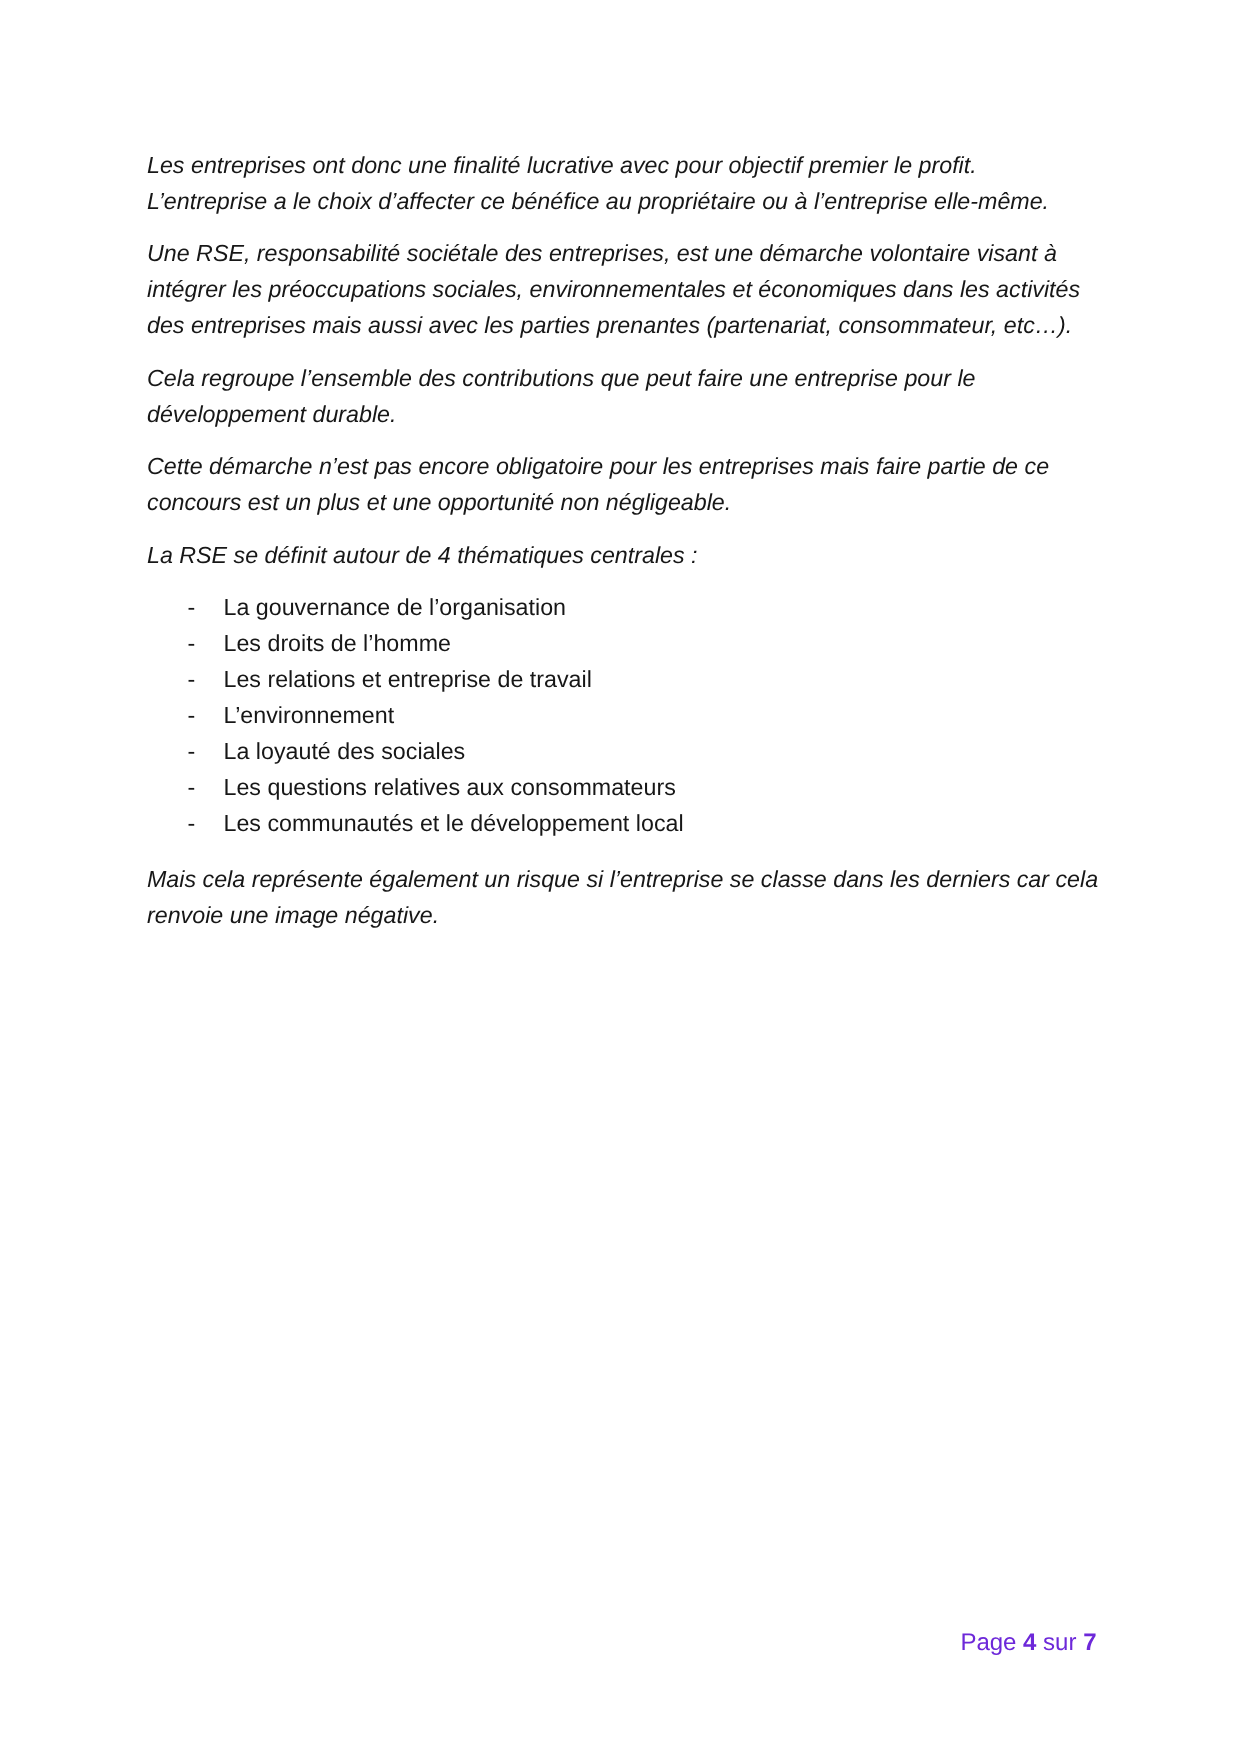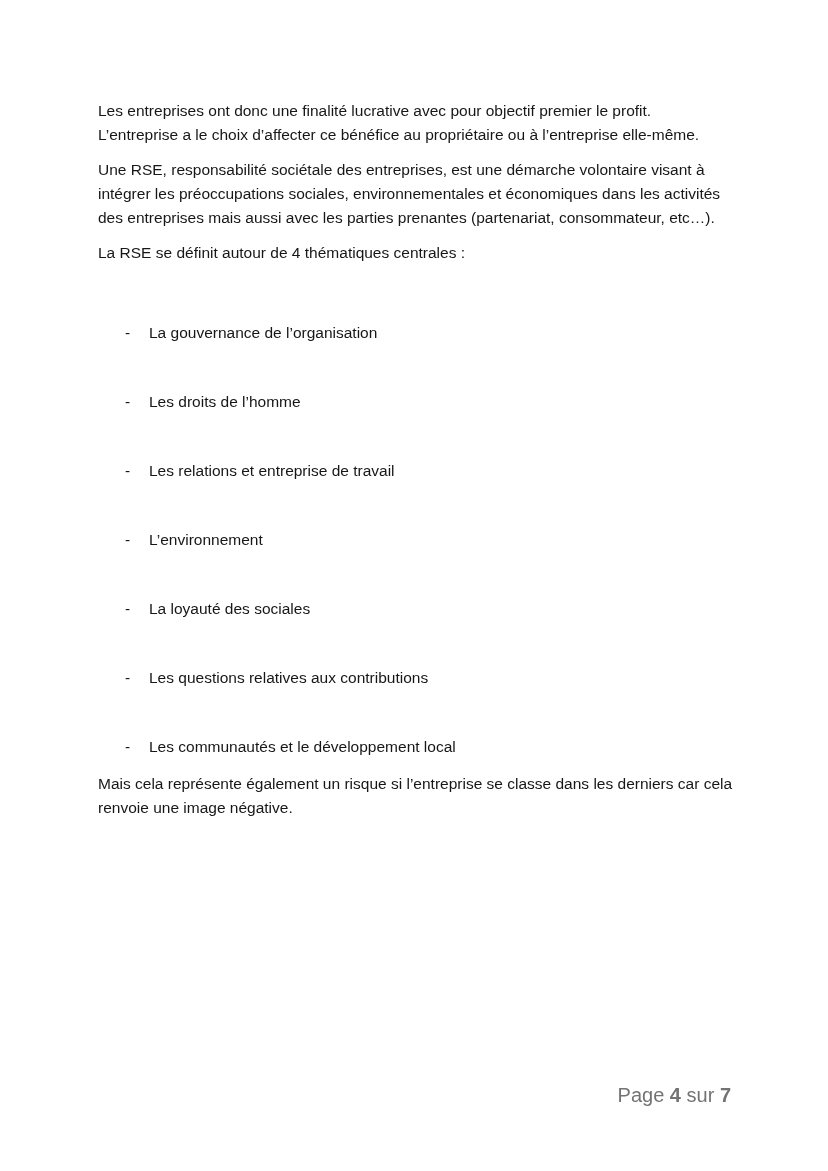--- a/index.html
+++ b/index.html
@@ -23,58 +23,60 @@
     box-sizing: border-box;
     padding: 99px 97px 0 98px;
   }
   .content {
     width: 636px;
     font-size: 15.5px;
     line-height: 24px;
   }
   .content p {
     margin: 0 0 11px 0;
+    font-style: italic;
   }
   ul.thematic-list {
     list-style: none;
     margin: 2px 0 13px 0;
     padding: 0 0 0 27px;
   }
   ul.thematic-list li {
     display: flex;
     align-items: baseline;
   }
   .li-marker {
     flex: 0 0 24px;
     width: 24px;
   }
   .li-text {
     flex: 1 1 auto;
-    margin-top: 45px;
   }
   .footer {
     position: absolute;
     right: 97px;
     bottom: 66px;
-    font-size: 20px;
+    font-size: 16px;
     line-height: 19px;
-    color: #737373;
+    color: #6d28d9;
   }
   .footer .bold {
     font-weight: bold;
   }
 </style>
 </head>
 <body>
 
 <div class="page">
   <div class="content">
 
     <p>Les entreprises ont donc une finalité lucrative avec pour objectif premier le profit. L’entreprise a le choix d’affecter ce bénéfice au propriétaire ou à l’entreprise elle-même.</p>
     <p>Une RSE, responsabilité sociétale des entreprises, est une démarche volontaire visant à intégrer les préoccupations sociales, environnementales et économiques dans les activités des entreprises mais aussi avec les parties prenantes (partenariat, consommateur, etc…).</p>
+    <p>Cela regroupe l’ensemble des contributions que peut faire une entreprise pour le développement durable.</p>
+    <p>Cette démarche n’est pas encore obligatoire pour les entreprises mais faire partie de ce concours est un plus et une opportunité non négligeable.</p>
     <p>La RSE se définit autour de 4 thématiques centrales :</p>
 
     <ul class="thematic-list">
       <li>
         <span class="li-marker">-</span>
         <span class="li-text">La gouvernance de l’organisation</span>
       </li>
       <li>
         <span class="li-marker">-</span>
         <span class="li-text">Les droits de l’homme</span>
@@ -86,21 +88,21 @@
       <li>
         <span class="li-marker">-</span>
         <span class="li-text">L’environnement</span>
       </li>
       <li>
         <span class="li-marker">-</span>
         <span class="li-text">La loyauté des sociales</span>
       </li>
       <li>
         <span class="li-marker">-</span>
-        <span class="li-text">Les questions relatives aux contributions</span>
+        <span class="li-text">Les questions relatives aux consommateurs</span>
       </li>
       <li>
         <span class="li-marker">-</span>
         <span class="li-text">Les communautés et le développement local</span>
       </li>
     </ul>
 
     <p>Mais cela représente également un risque si l’entreprise se classe dans les derniers car cela renvoie une image négative.</p>
 
   </div>

